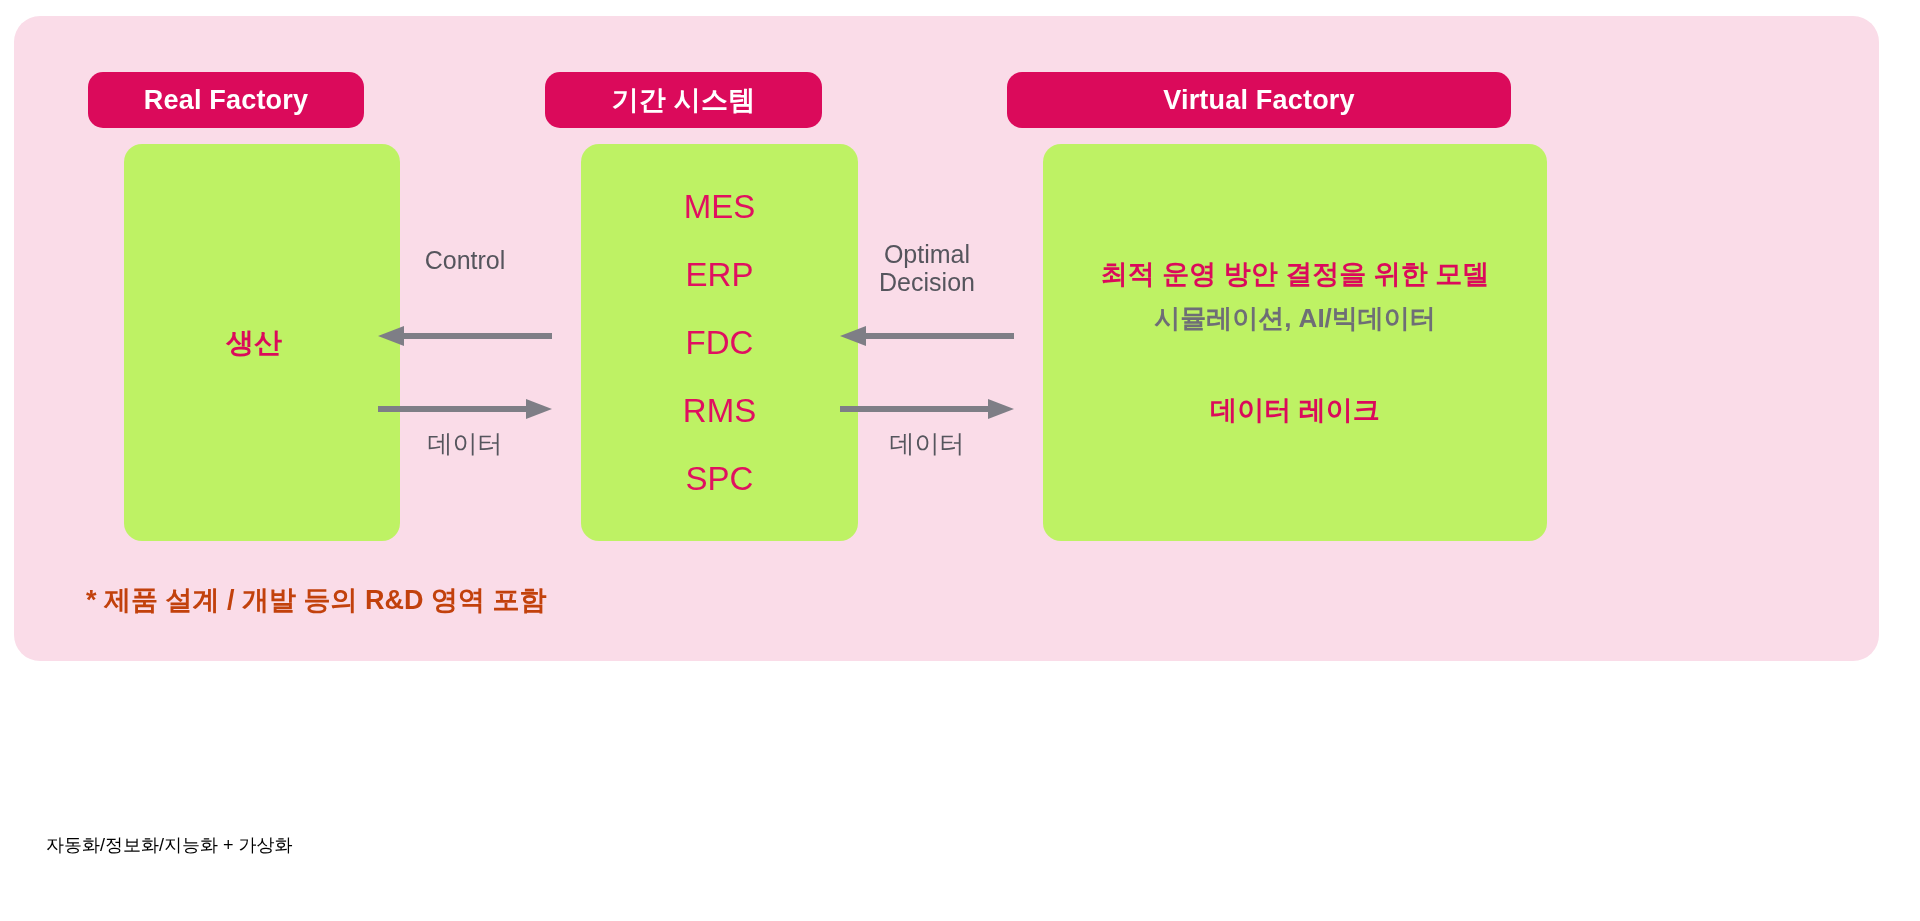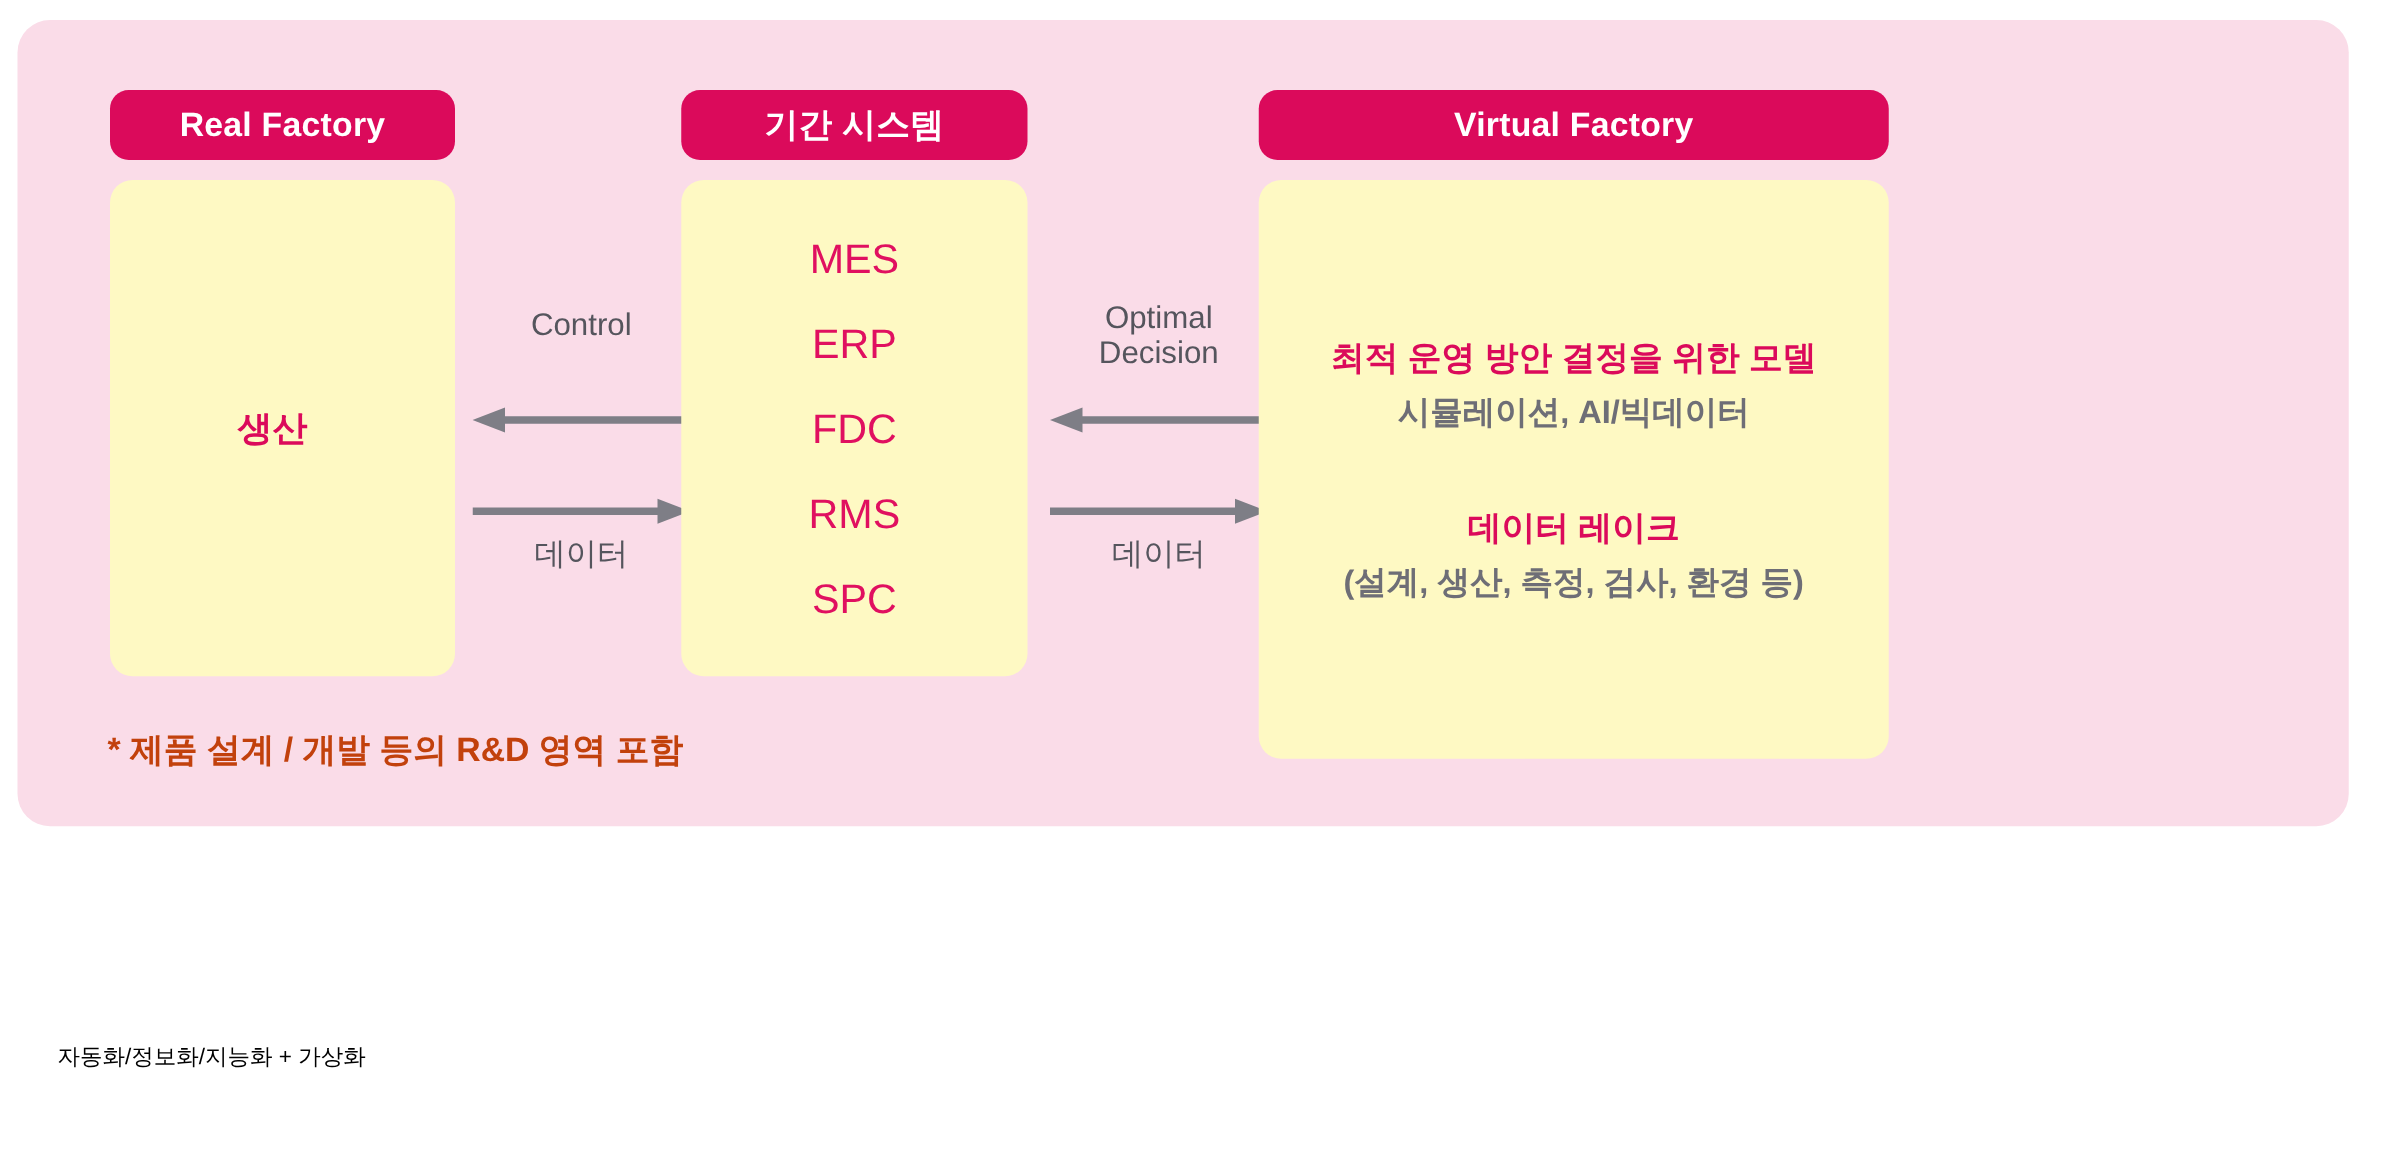--- a/index.html
+++ b/index.html
@@ -47,27 +47,28 @@
     letter-spacing: 0.2px;
     box-sizing: border-box;
   }
   .pill-real    { left: 74px;  width: 276px; }
   .pill-core    { left: 531px; width: 277px; text-align: center; }
   .pill-virtual { left: 993px; width: 504px; }
 
   .whitebox {
     position: absolute;
     top: 128px;
-    background: #fef9c3;
+    background: #bef264;
     border-radius: 18px;
     box-sizing: border-box;
+    margin-left: 36px;
   }
   .box-real    { left: 74px;  width: 276px; height: 397px; }
   .box-core    { left: 531px; width: 277px; height: 397px; }
-  .box-virtual { left: 993px; width: 504px; height: 463px; }
+  .box-virtual { left: 993px; width: 504px; height: 397px; }
 
   
   .box-real .center-label {
     position: absolute;
     left: 0;
     right: 16px;
     top: 50%;
     transform: translateY(-50%);
     text-align: center;
     color: #db0a5b;
@@ -248,21 +249,20 @@
     <div class="whitebox box-virtual">
       <div class="vf-content">
 
         <div class="vf-group top">
           <div class="vf-title">최적 운영 방안 결정을 위한 모델</div>
           <div class="vf-sub">시뮬레이션, AI/빅데이터</div>
         </div>
 
         <div class="vf-group">
           <div class="vf-title">데이터 레이크</div>
-          <div class="vf-sub">(설계, 생산, 측정, 검사, 환경 등)</div>
         </div>
 
       </div>
     </div>
 
     <div class="footnote">* 제품 설계 / 개발 등의 R&amp;D 영역 포함</div>
 
   </div>
 
   <div class="caption">자동화/정보화/지능화 + 가상화</div>

